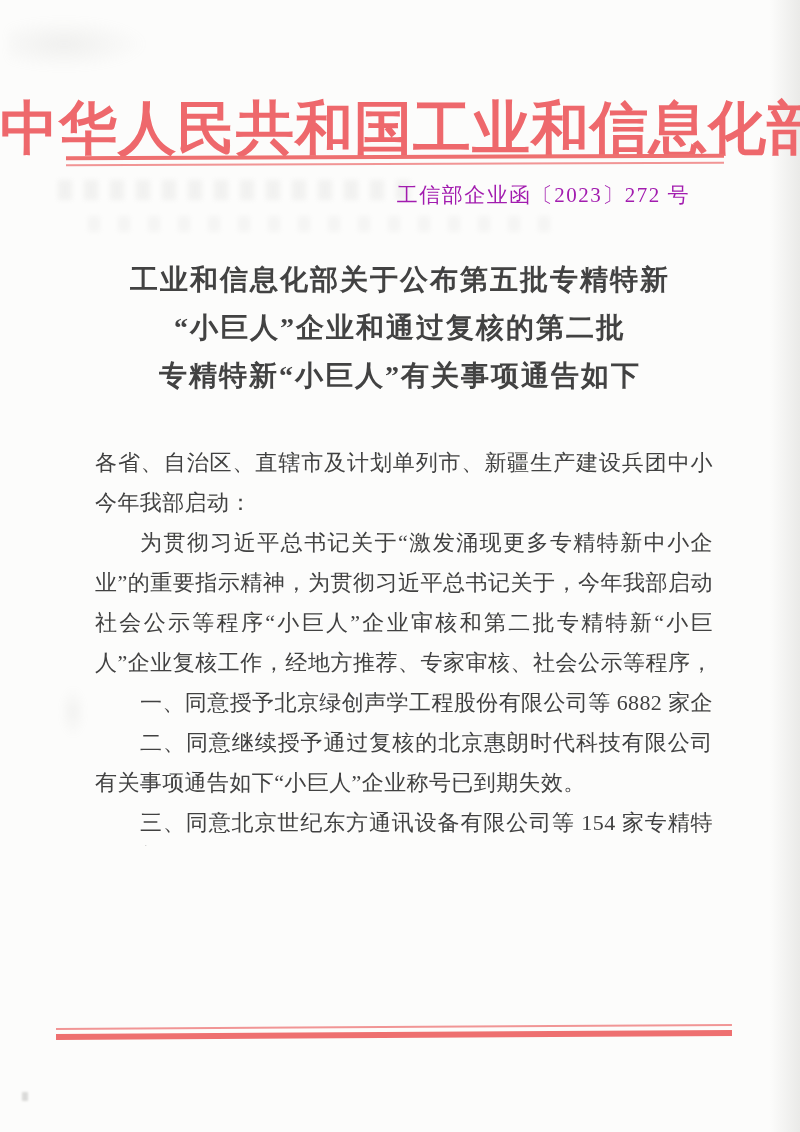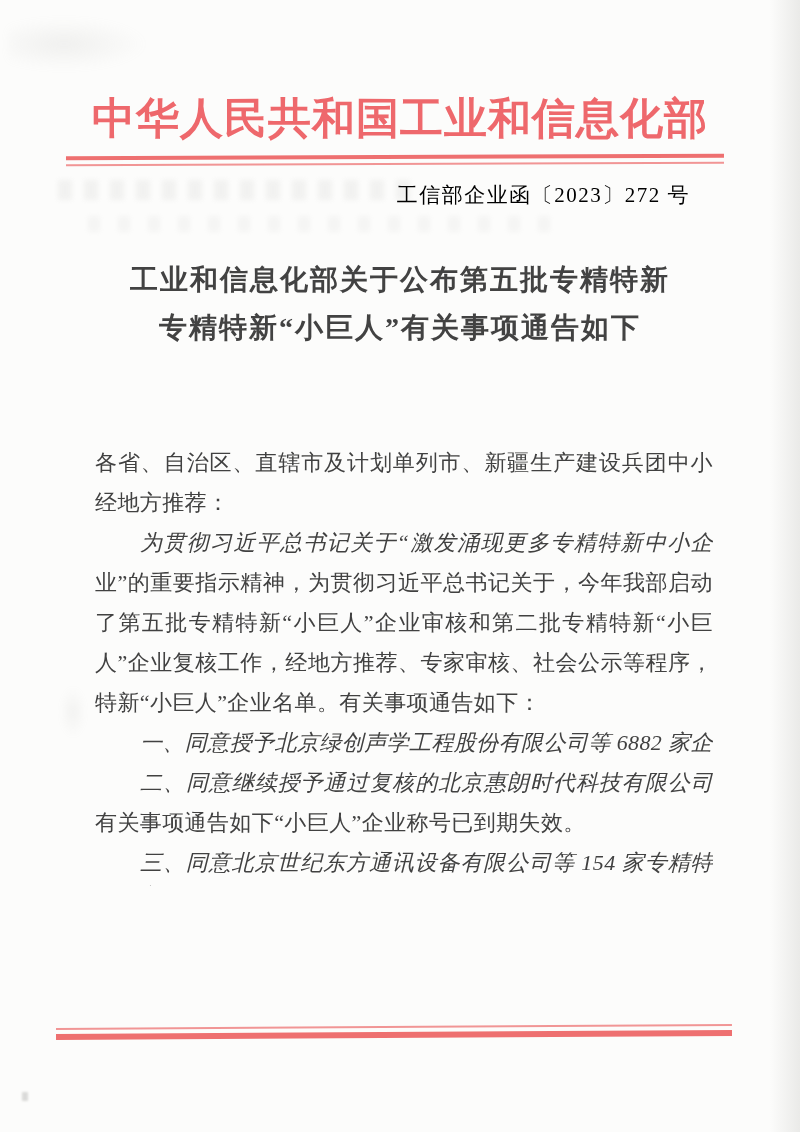--- a/index.html
+++ b/index.html
@@ -16,21 +16,21 @@
     overflow: hidden;
   }
 
   
   .org-name {
     position: absolute;
     top: 90px;
     left: 0;
     width: 100%;
     text-align: center;
-    font-size: 43px;
+    font-size: 58px;
     font-weight: 700;
     letter-spacing: 1px;
     color: var(--header-red, #ee686c);
     white-space: nowrap;
   }
   .header-rule {
     position: absolute;
     top: 155px;
     left: 66px;
     width: 658px;
@@ -44,21 +44,21 @@
   .header-rule .bar-thin {
     height: 2px;
     background: var(--rule-red-light, #f19595);
   }
   .doc-number {
     position: absolute;
     top: 181px;
     right: 110px;
     font-size: 21px;
     letter-spacing: 1.5px;
-    color: #000000;
+    color: #a21caf;
     white-space: nowrap;
   }
 
   
   .doc-title {
     position: absolute;
     top: 256px;
     left: 0;
     width: 100%;
     text-align: center;
@@ -83,21 +83,21 @@
     line-height: 34px;
     overflow: hidden;
     white-space: nowrap;
     letter-spacing: 0.4px;
   }
   .bline.full {
     white-space: normal;
     text-align: justify;
     text-align-last: justify;
   }
-  .bline.indent { padding-left: 45px; font-style: italic; }
+  .bline.indent { padding-left: 45px; }
 
   
   .bottom-rule {
     position: absolute;
     top: 1026px;
     left: 56px;
     width: 676px;
     transform: rotate(-0.35deg);
   }
   .bottom-rule .bar-thin {
@@ -159,31 +159,31 @@
   <div class="header-rule">
     <div class="bar-thick"></div>
     <div class="bar-gap"></div>
     <div class="bar-thin"></div>
   </div>
 
   <div class="doc-number">工信部企业函〔2023〕272 号</div>
 
   <div class="doc-title">
     <div>工业和信息化部关于公布第五批专精特新</div>
+    <div>“小巨人”企业和通过复核的第二批</div>
     <div>专精特新“小巨人”有关事项通告如下</div>
   </div>
 
   <div class="body-text">
       <div class="bline full">各省、自治区、直辖市及计划单列市、新疆生产建设兵团中小企</div>
-      <div class="bline">经地方推荐：</div>
+      <div class="bline">今年我部启动：</div>
       <div class="bline indent full">为贯彻习近平总书记关于“激发涌现更多专精特新中小企</div>
       <div class="bline full">业”的重要指示精神，为贯彻习近平总书记关于，今年我部启动</div>
-      <div class="bline full">了第五批专精特新“小巨人”企业审核和第二批专精特新“小巨</div>
+      <div class="bline full">社会公示等程序“小巨人”企业审核和第二批专精特新“小巨</div>
       <div class="bline full">人”企业复核工作，经地方推荐、专家审核、社会公示等程序，</div>
-      <div class="bline">特新“小巨人”企业名单。有关事项通告如下：</div>
       <div class="bline indent full">一、同意授予北京绿创声学工程股份有限公司等 6882 家企</div>
       <div class="bline indent full">二、同意继续授予通过复核的北京惠朗时代科技有限公司等</div>
       <div class="bline">有关事项通告如下“小巨人”企业称号已到期失效。</div>
       <div class="bline indent full">三、同意北京世纪东方通讯设备有限公司等 154 家专精特新</div>
     </div>
 
   <div class="bottom-rule">
     <div class="bar-thin"></div>
     <div class="bar-gap"></div>
     <div class="bar-thick"></div>

